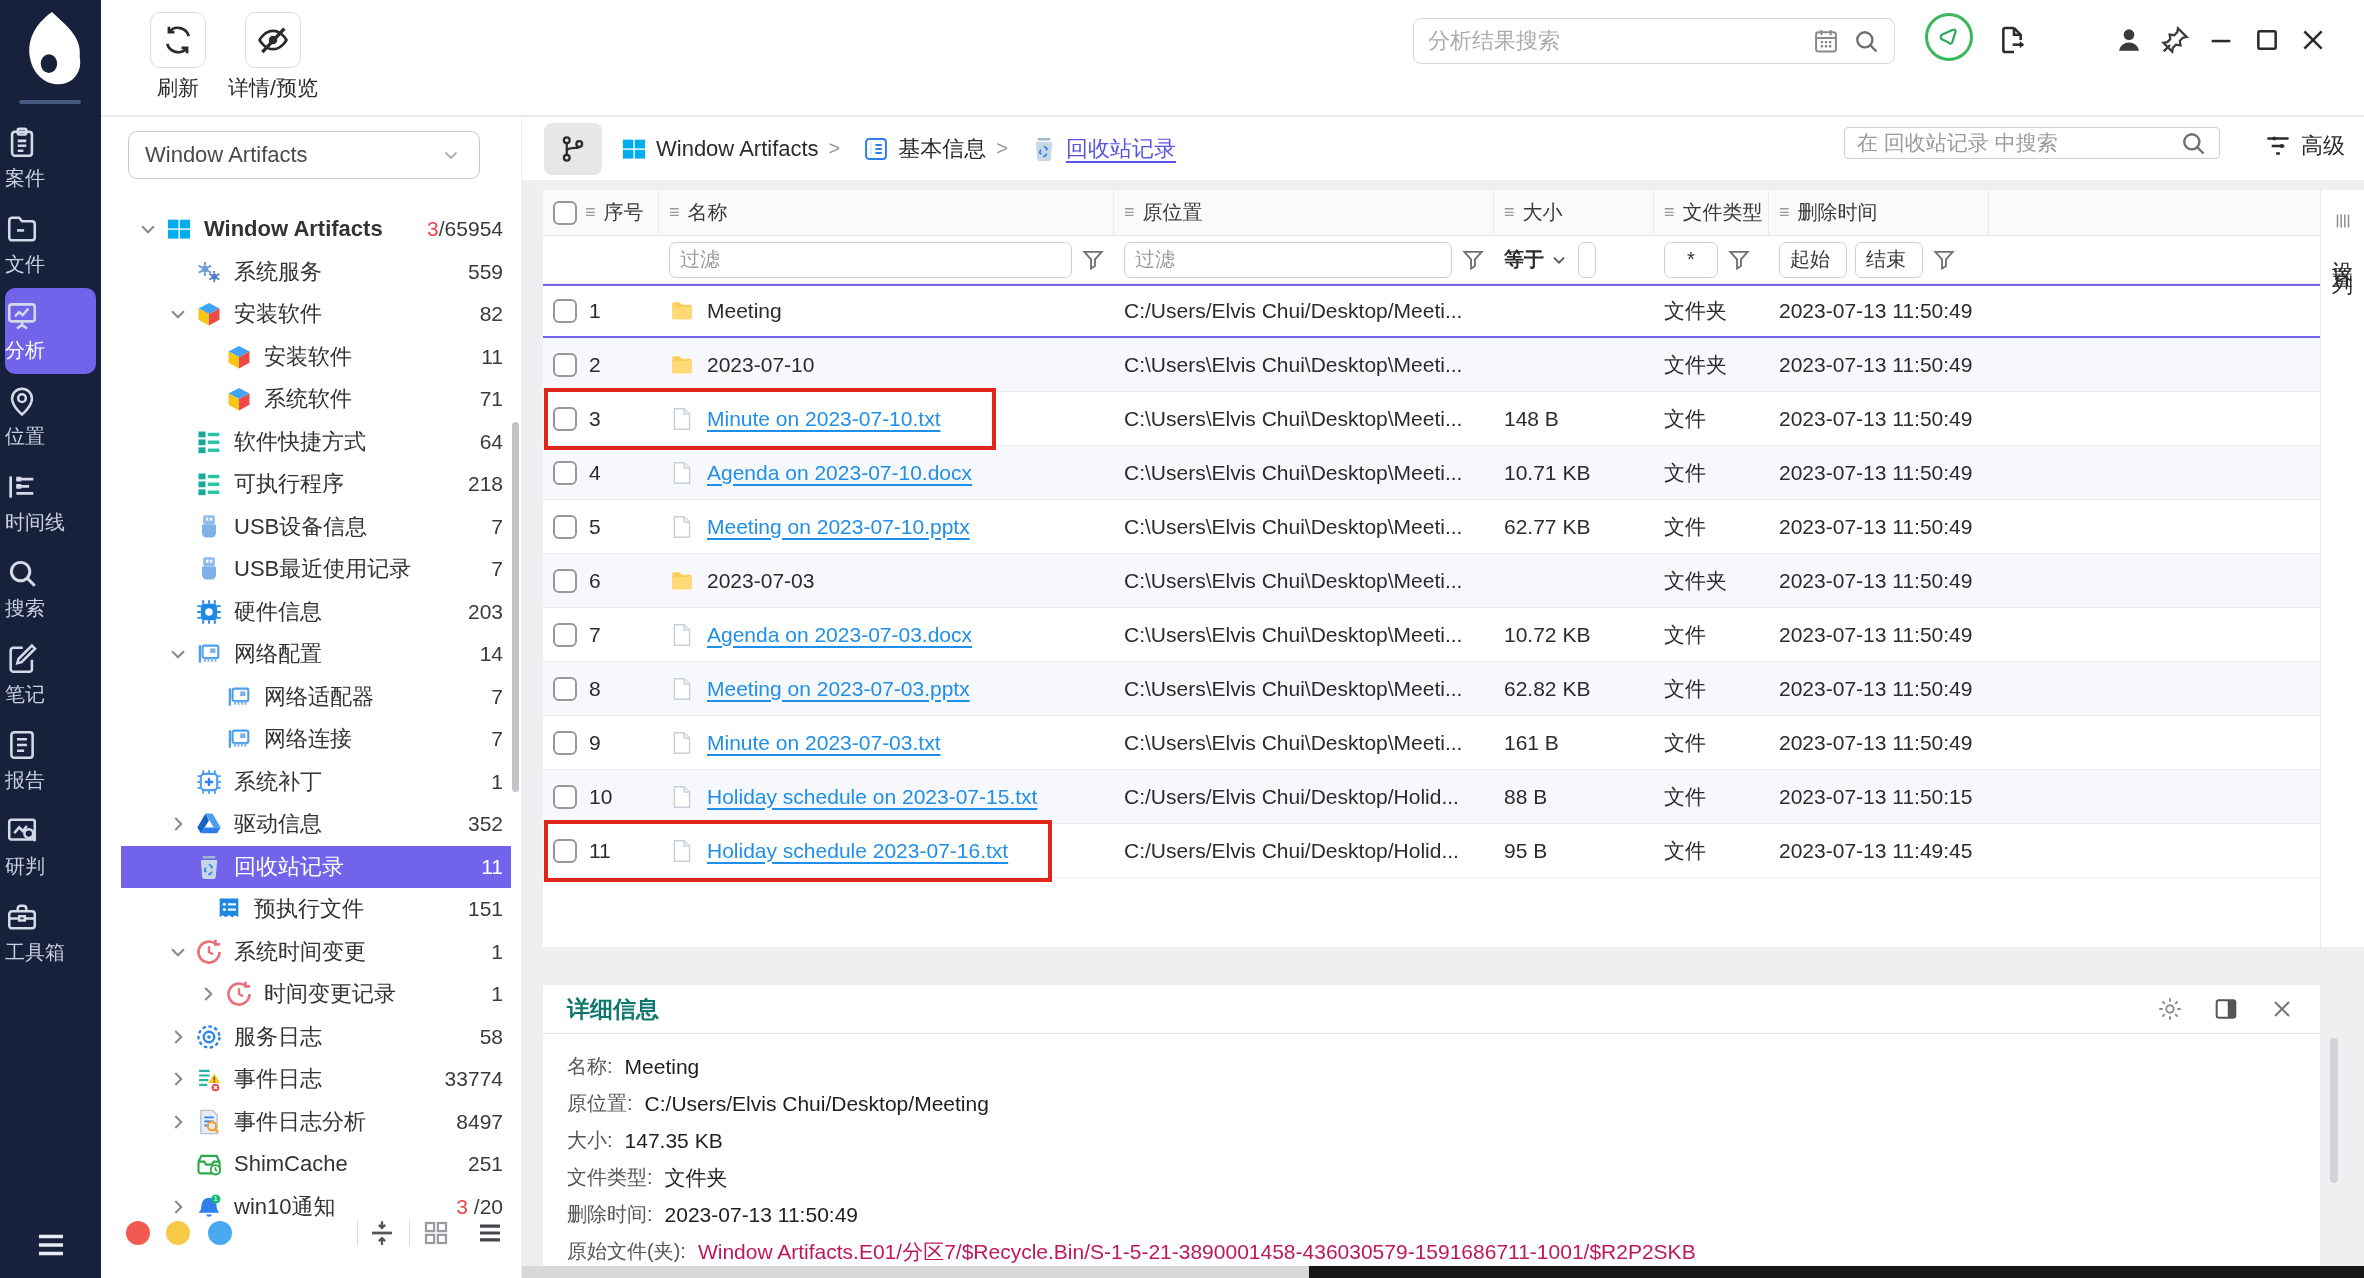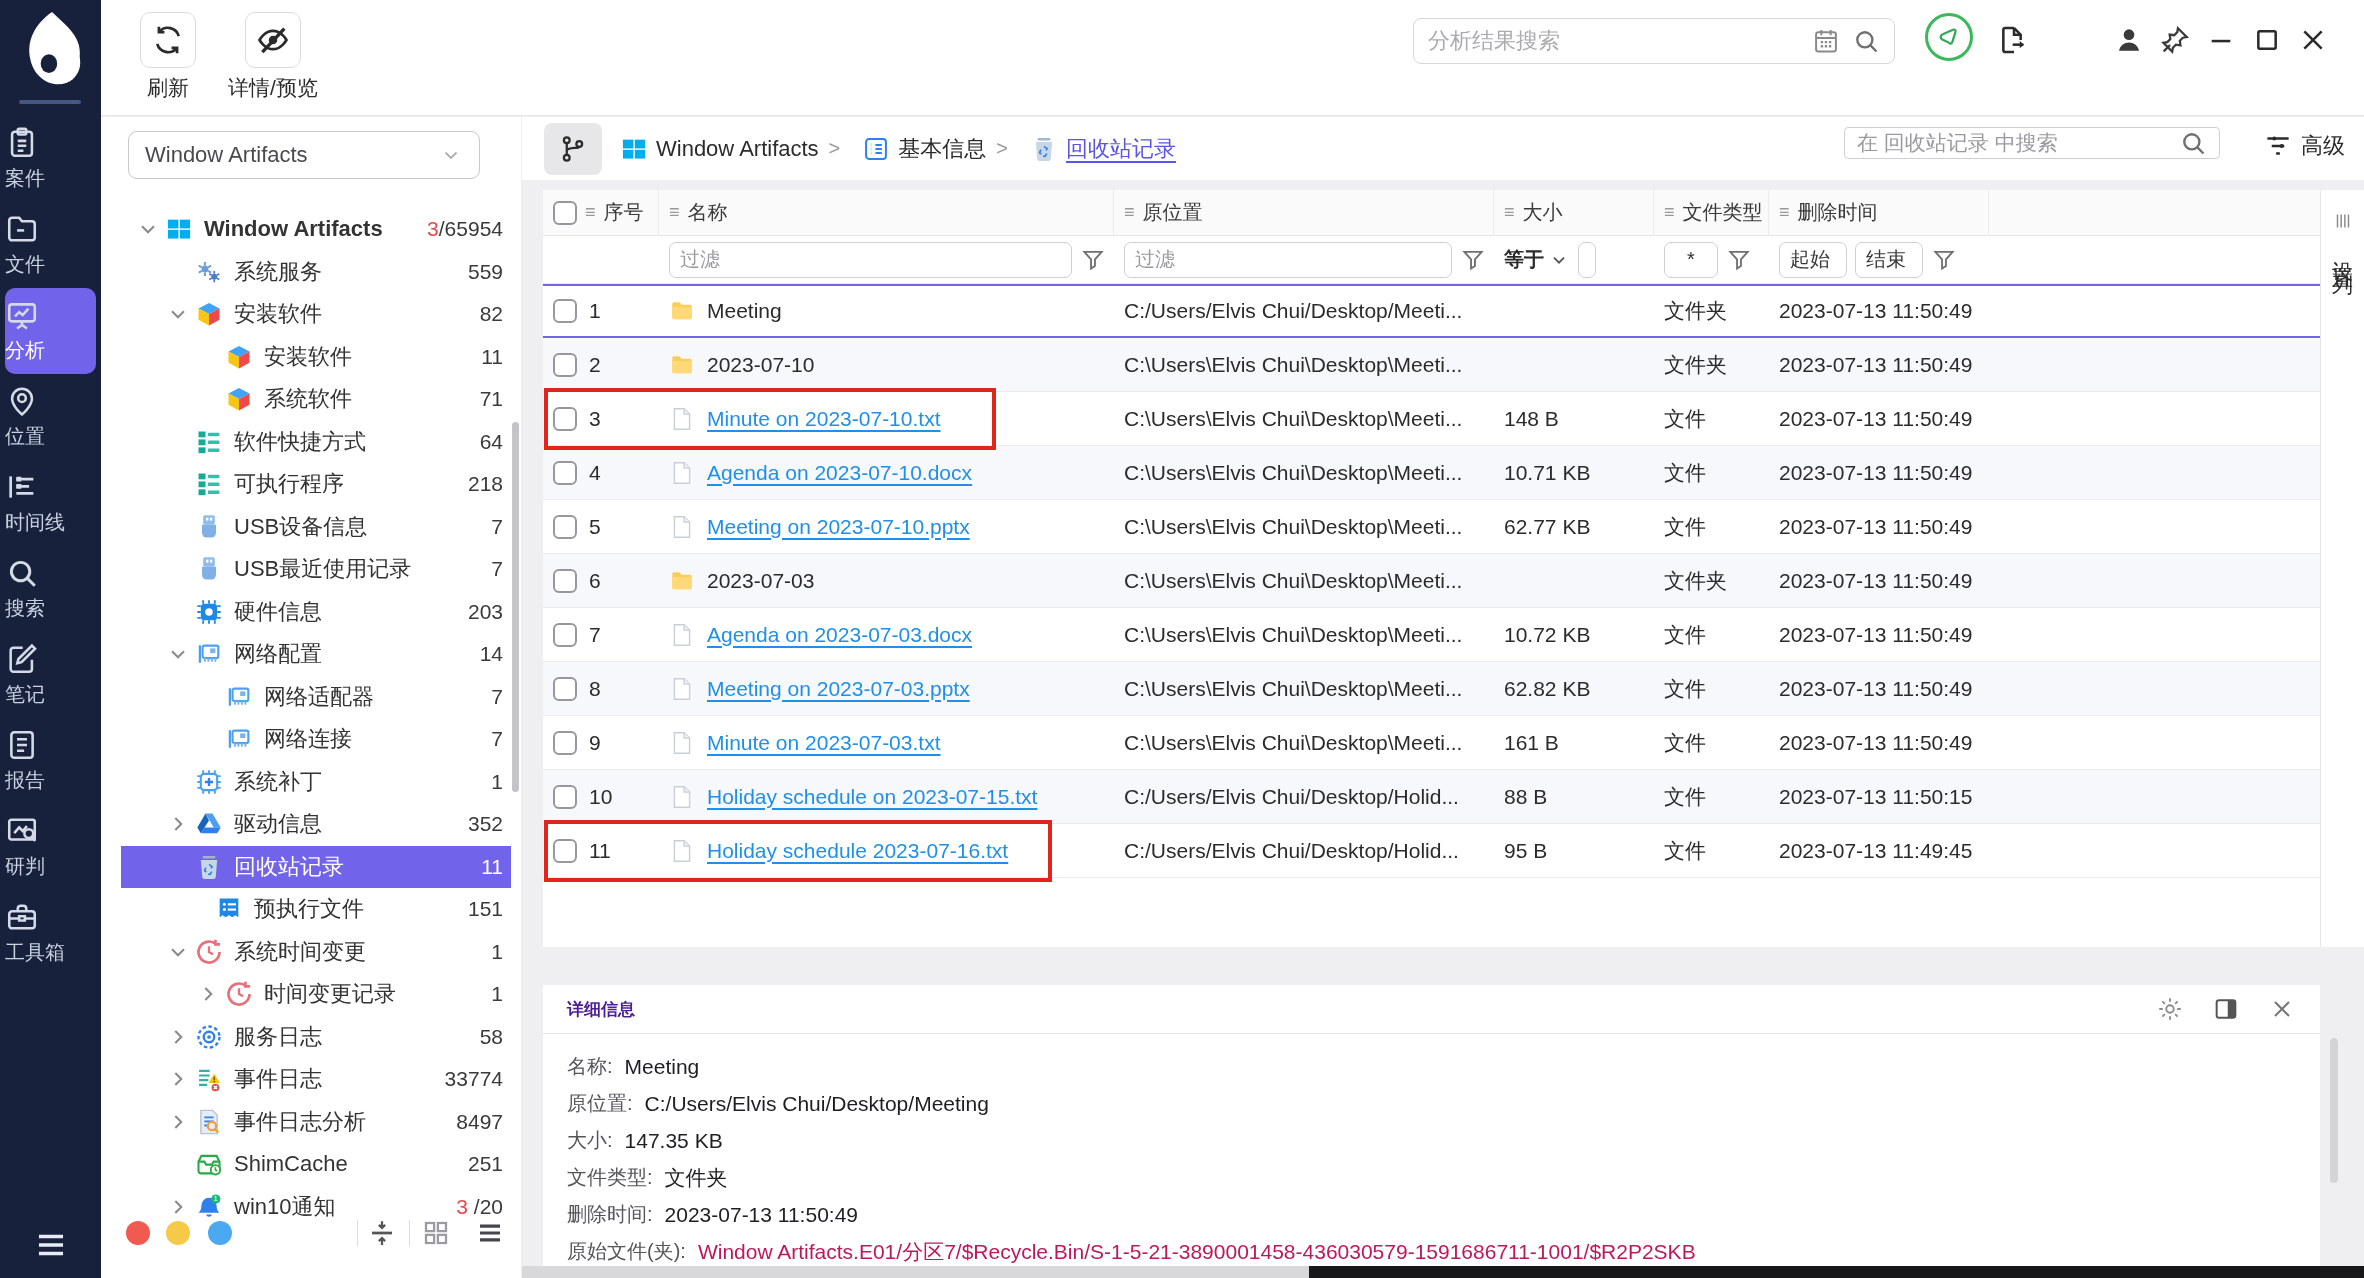--- a/index.html
+++ b/index.html
@@ -96,21 +96,21 @@
   .cbx { width:24px; height:24px; border:2px solid #97979C; border-radius:6px; background:#fff; flex:none; cursor:pointer; }
   .num { margin-left:12px; }
   .row-ic { width:26px; height:26px; margin-right:12px; }
   .fname { color:#2b2b2b; }
   .flink { color:#1F8FE8; text-decoration:underline; text-underline-offset:4px; cursor:pointer; }
   .redbox { position:absolute; left:1px; border:4px solid #E0251B; pointer-events:none; z-index:5; }
 
   
   .detailpanel { position:absolute; left:543px; top:985px; width:1777px; height:281px; background:#fff; }
   .d-head { height:49px; border-bottom:1px solid #E6E6E8; display:flex; align-items:center; padding:0 24px; }
-  .d-title { font-size:17px; font-weight:bold; color:#4c1d95; }
+  .d-title { font-size:23px; font-weight:bold; color:#0f766e; }
   .d-icons { margin-left:auto; display:flex; align-items:center; gap:28px; }
   .d-icons .ic { width:28px; height:28px; cursor:pointer; }
   .d-body { padding:14px 24px 0; position:relative; }
   .d-row { height:37px; display:flex; align-items:center; font-size:21px; }
   .d-label { color:#55555A; font-size:20px; margin-right:12px; flex:none; }
   .d-value { color:#1f1f23; }
   .d-value.link { color:#be185d; cursor:pointer; }
   .d-scroll { position:absolute; right:-18px; top:4px; width:8px; height:145px; background:#D4D4D8; border-radius:4px; }
 
   .bottomstrip { position:absolute; left:522px; top:1266px; right:0; height:12px; display:flex; }
@@ -231,21 +231,21 @@
   <div class="nav-burger">
       <span class="ic" style="width:38px;height:34px">
         <svg viewBox="0 0 24 24" stroke="currentColor" stroke-width="2.6" fill="none">
           <path d="M3.5 6h17M3.5 12h17M3.5 18h17"></path>
         </svg>
       </span>
     </div>
 </div>
 
 <div class="titlebar">
-  <div class="tool" style="left:22px;width:90px">
+  <div class="tool" style="left:32px;width:90px">
     <div class="tool-box">
         <span class="ic" style="width:34px;height:34px">
           <svg viewBox="0 0 24 24" fill="none" stroke="#2b2b2b" stroke-width="1.9">
             <path d="M19.6 9.2A8 8 0 0 0 5.9 6.1"></path>
             <path d="M5.6 2.6v3.9h3.9"></path>
             <path d="M4.4 14.8a8 8 0 0 0 13.7 3.1"></path>
             <path d="M18.4 21.4v-3.9h-3.9"></path>
           </svg>
         </span>
       </div>

